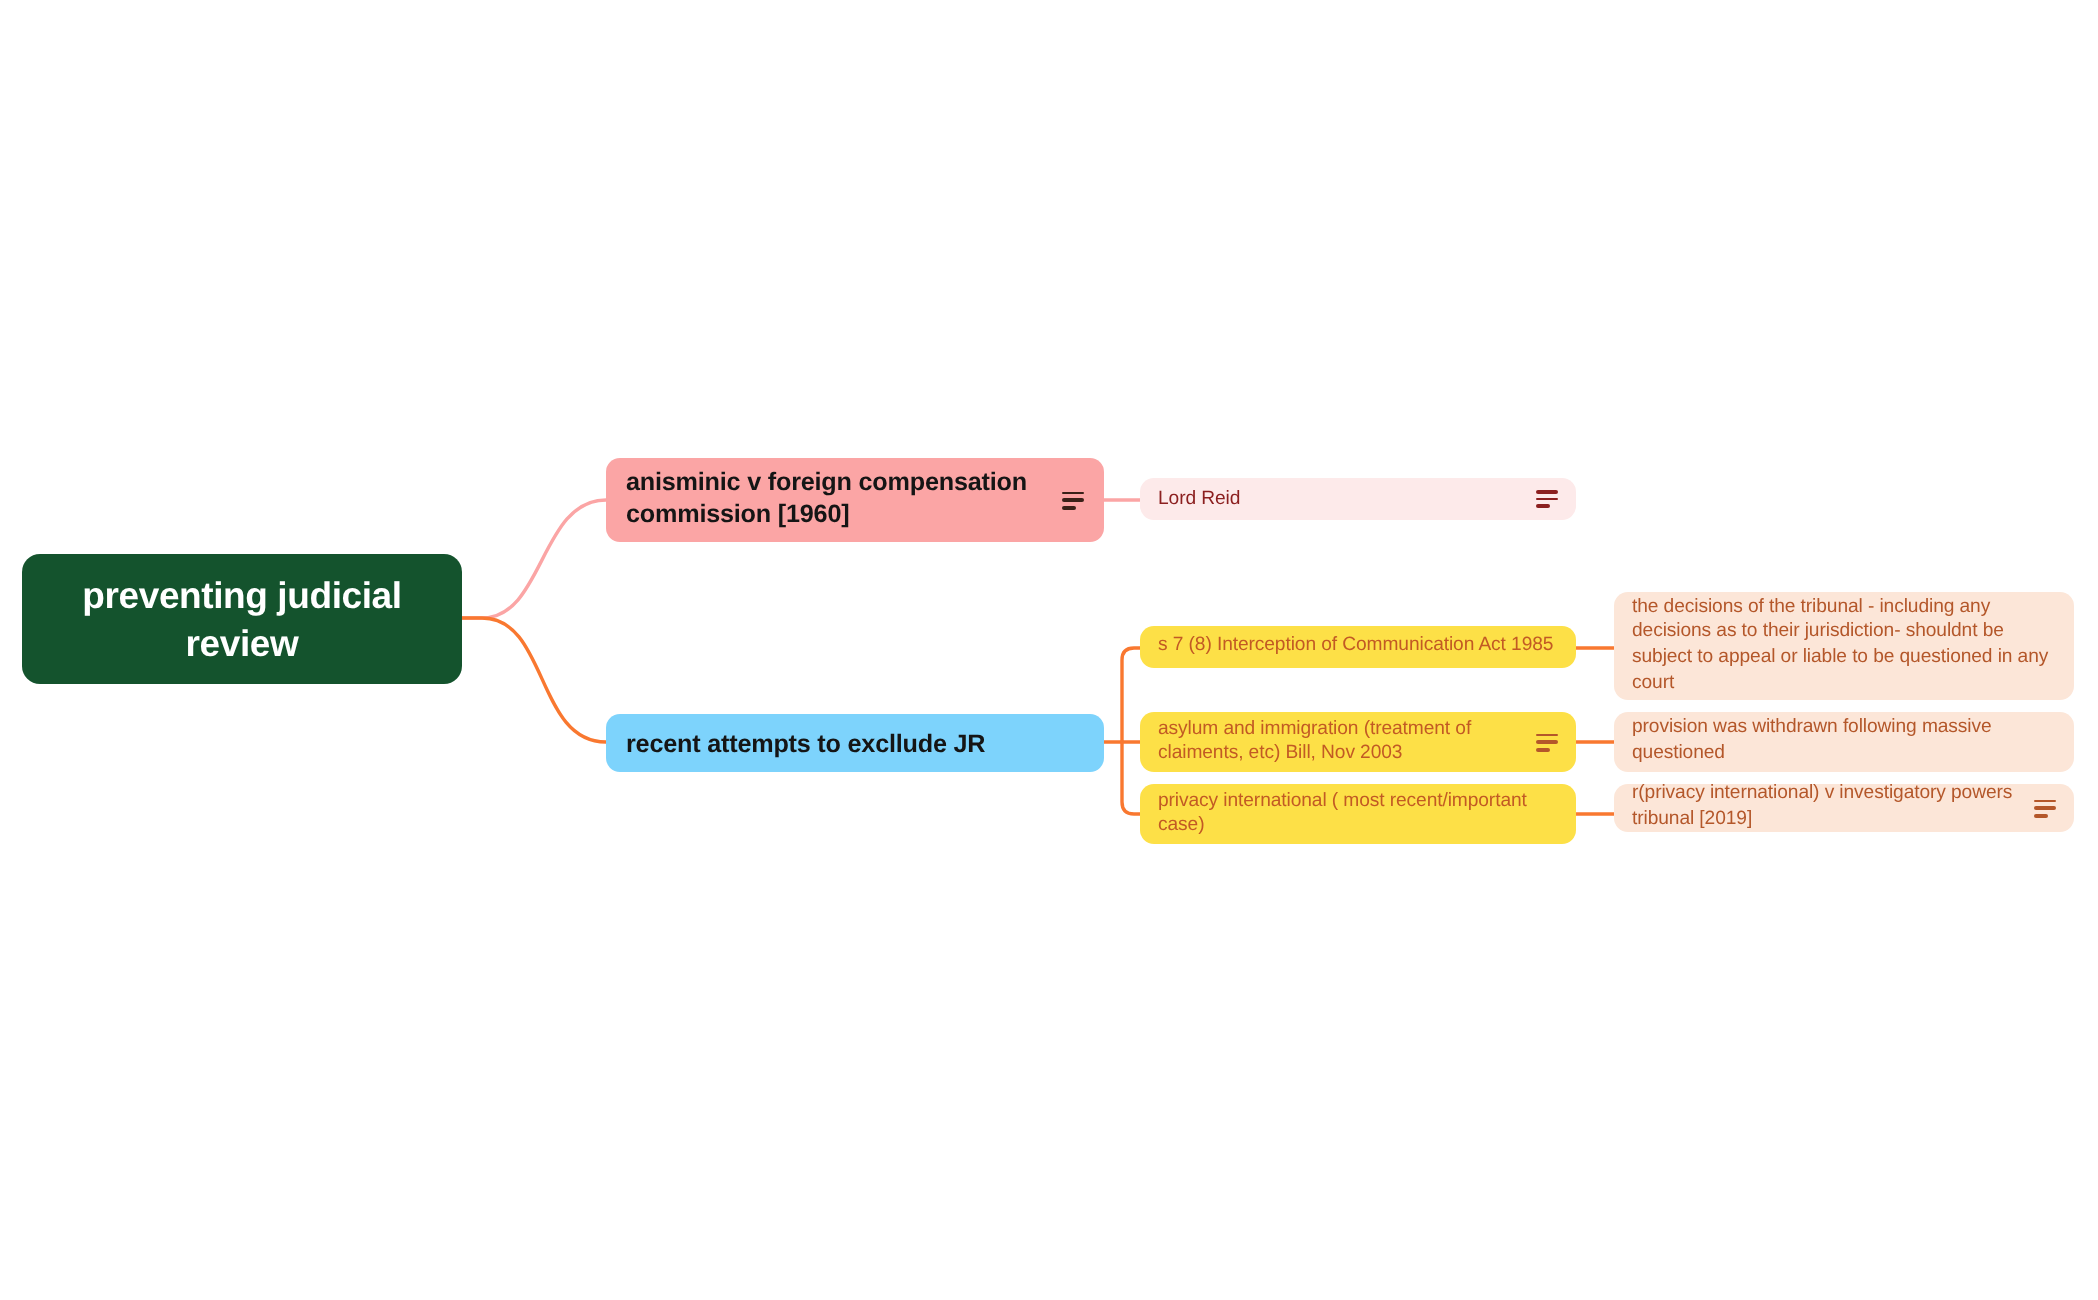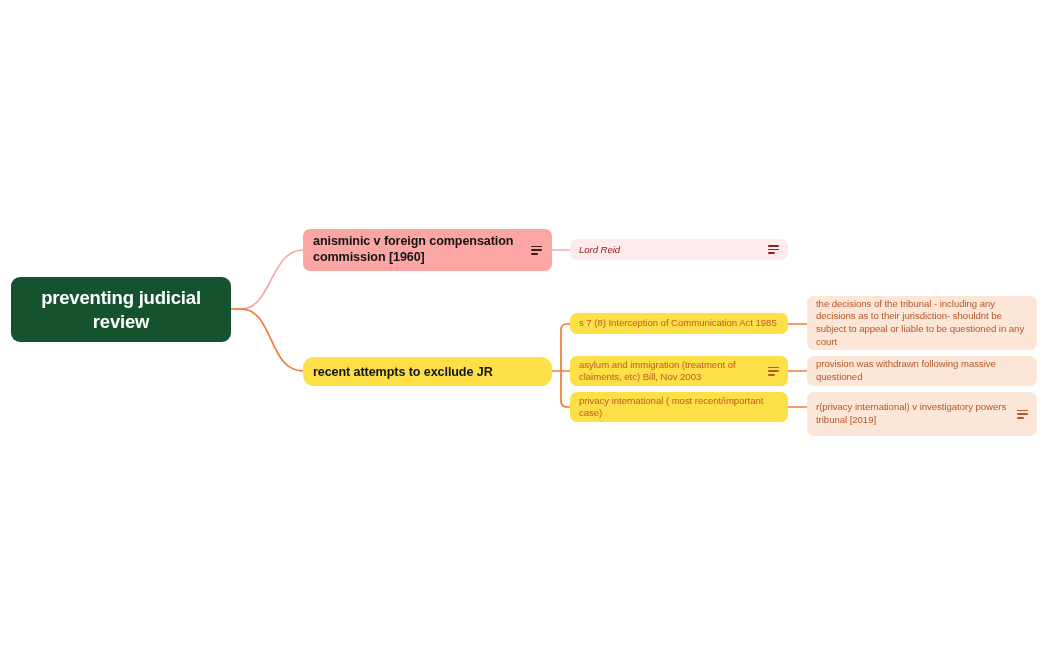--- a/index.html
+++ b/index.html
@@ -77,22 +77,21 @@
     line-height: 1.26;
     letter-spacing: -0.1px;
   }
 
   
   .node-recent {
     left: 303px;
     top: 357px;
     width: 249px;
     height: 29px;
-    background: #fde047;
-    border-radius: 11px;
+    background: #7dd3fc;
   }
   .node-recent .label {
     color: #151515;
     font-size: 12.6px;
     font-weight: bold;
     letter-spacing: -0.1px;
   }
 
   
   .node-lordreid {
@@ -100,21 +99,20 @@
     top: 239px;
     width: 218px;
     height: 21px;
     background: #fdeaea;
     padding: 4px 9px;
   }
   .node-lordreid .label {
     color: #8c2020;
     font-size: 9.6px;
     letter-spacing: -0.05px;
-    font-style: italic;
   }
 
   
   .node-peach {
     background: #fde047;
     left: 570px;
     width: 218px;
     padding: 5px 9px;
   }
   .node-peach .label {
@@ -137,21 +135,21 @@
   }
   .node-leaf .label {
     color: #b4572a;
     font-size: 9.6px;
     line-height: 1.32;
     letter-spacing: -0.05px;
   }
 
   .node-decisions { top: 296px; height: 54px; }
   .node-provision { top: 356px; height: 30px; }
-  .node-rprivacy  { top: 392px; height: 44px; }
+  .node-rprivacy  { top: 392px; height: 24px; }
 
   
   .note-icon {
     flex: 0 0 auto;
     width: 11px;
     height: 9px;
     margin-left: 8px;
     display: flex;
     flex-direction: column;
     justify-content: space-between;

